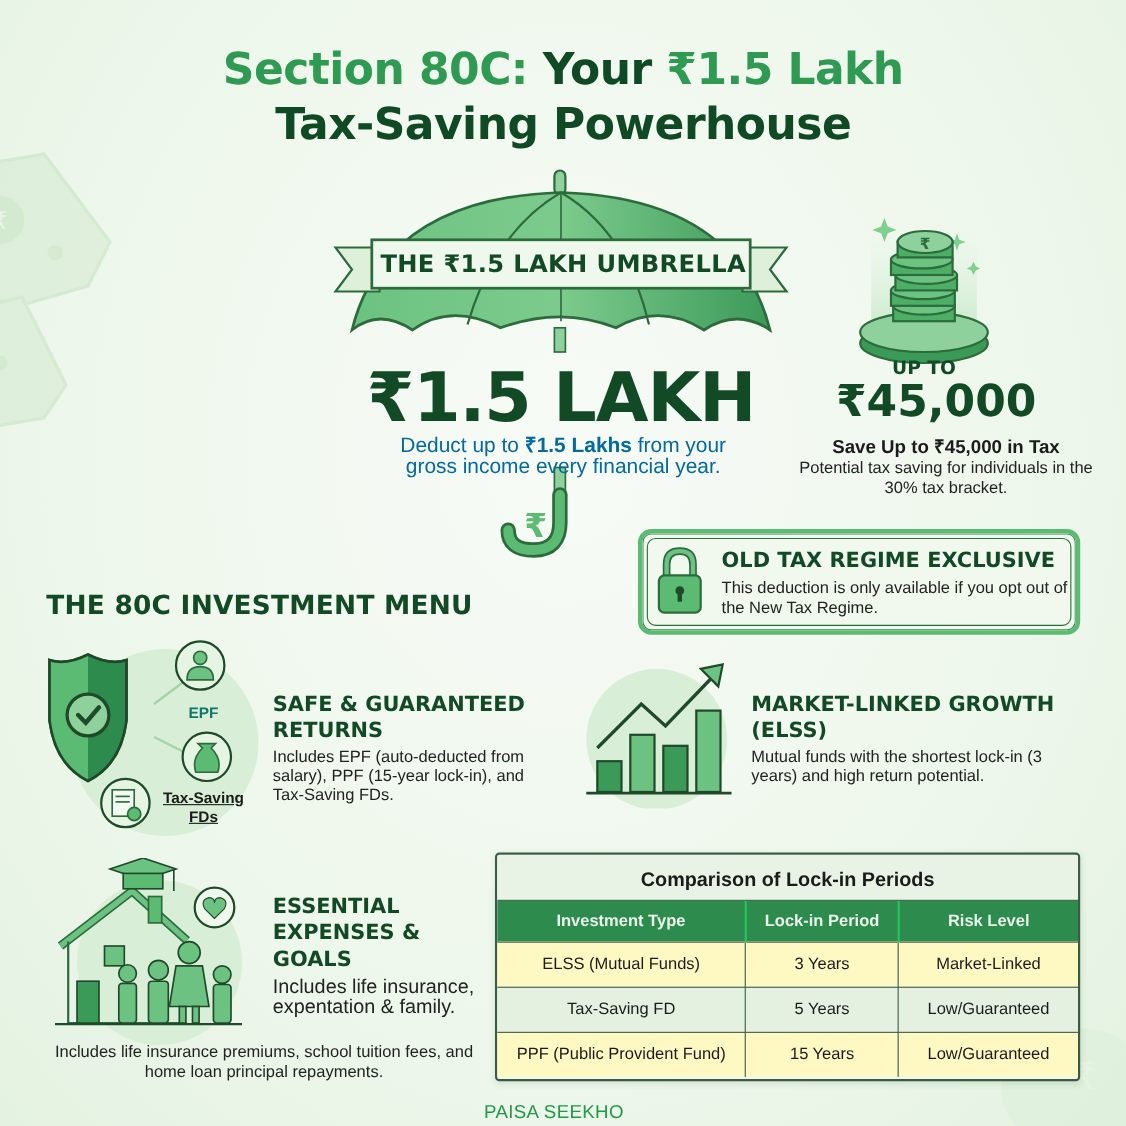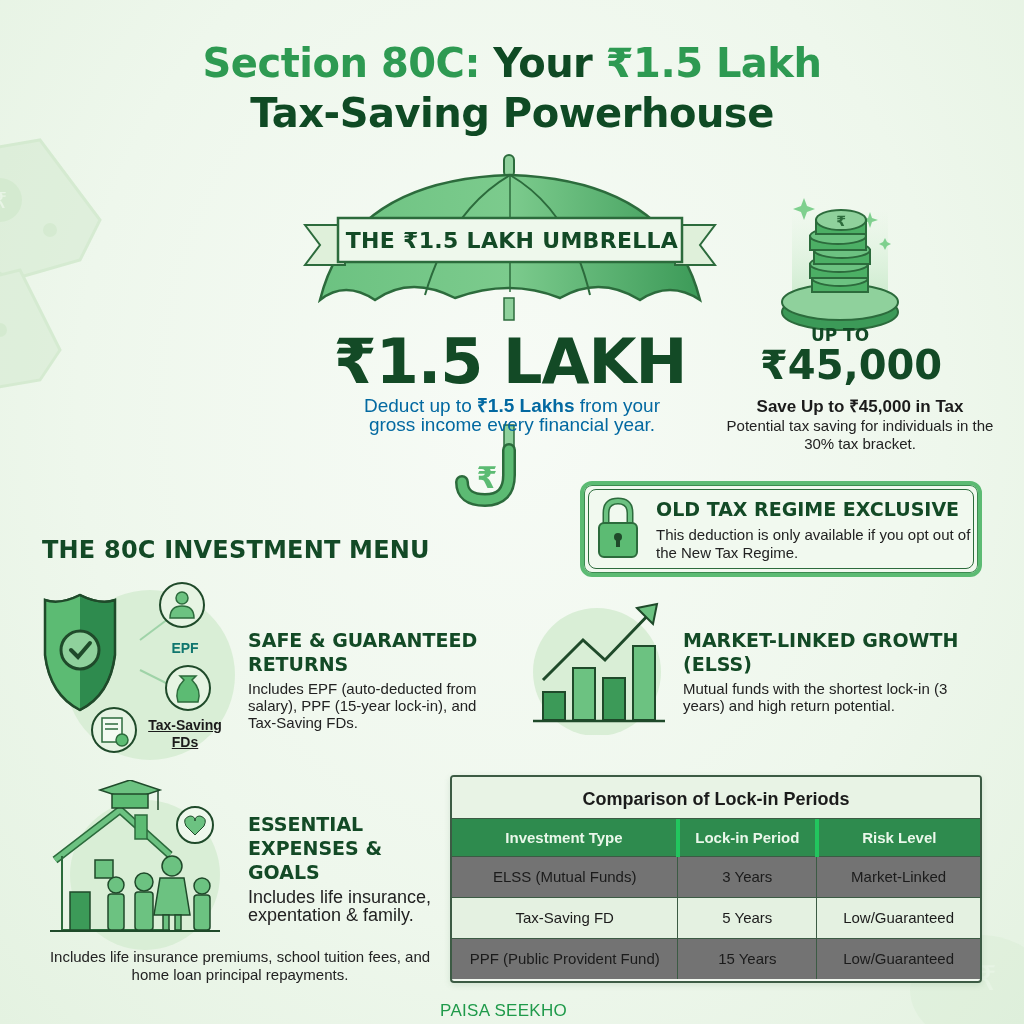--- a/index.html
+++ b/index.html
@@ -110,29 +110,29 @@
     border: 2px solid #3c5b44; border-radius: 4px; overflow: hidden;
     background: #f3f9f1; box-shadow: 0 2px 6px rgba(60,120,70,0.15);
   }
   .table-card .caption {
     height: 42px; line-height: 44px; text-align: center; font-weight: bold;
     font-size: 18px; color: #1b1b1b; background: #e8f3e5; border-bottom: 1px solid #3c5b44;
   }
   .table-card table { width: 100%; border-collapse: collapse; }
   .table-card th {
     background: #2e8b4e; color: #eaf7ea; font-weight: bold; font-size: 15px;
-    height: 37px; border-right: 4px solid #22c55e; border-bottom: 1px solid #3c5b44;
+    height: 37px; border-right: 2px solid #22c55e; border-bottom: 1px solid #3c5b44;
   }
   .table-card td {
     font-size: 15px; height: 41px; text-align: center; color: #1b1b1b;
     border-right: 1px solid #3c5b44; border-bottom: 1px solid #3c5b44;
   }
   .table-card tr td:last-child, .table-card tr th:last-child { border-right: none; }
   .table-card tr:last-child td { border-bottom: none; }
-  .table-card tr.odd td { background: #737373; }
+  .table-card tr.odd td { background: #fef9c3; }
   .table-card tr.even td { background: #e4f1e1; }
 
   .brand {
     left: 440px; top: 1001px; font-size: 17px; color: #1f9a4a; letter-spacing: 0.3px;
   }
 </style>
 </head>
 <body>
 
 <svg class="abs bg-notes" viewBox="0 0 150 260">

